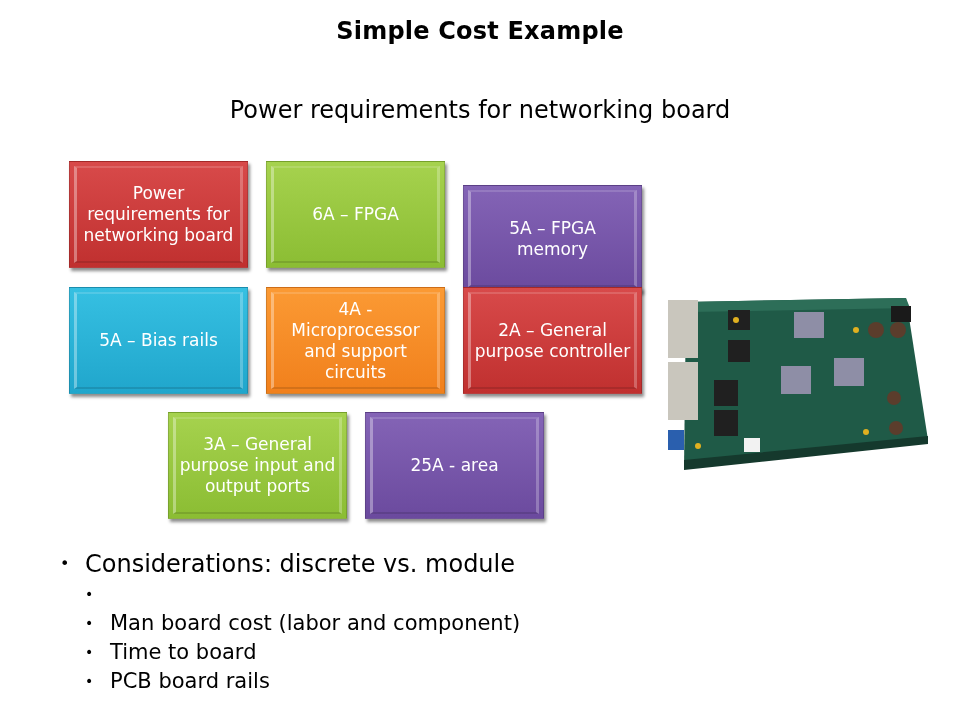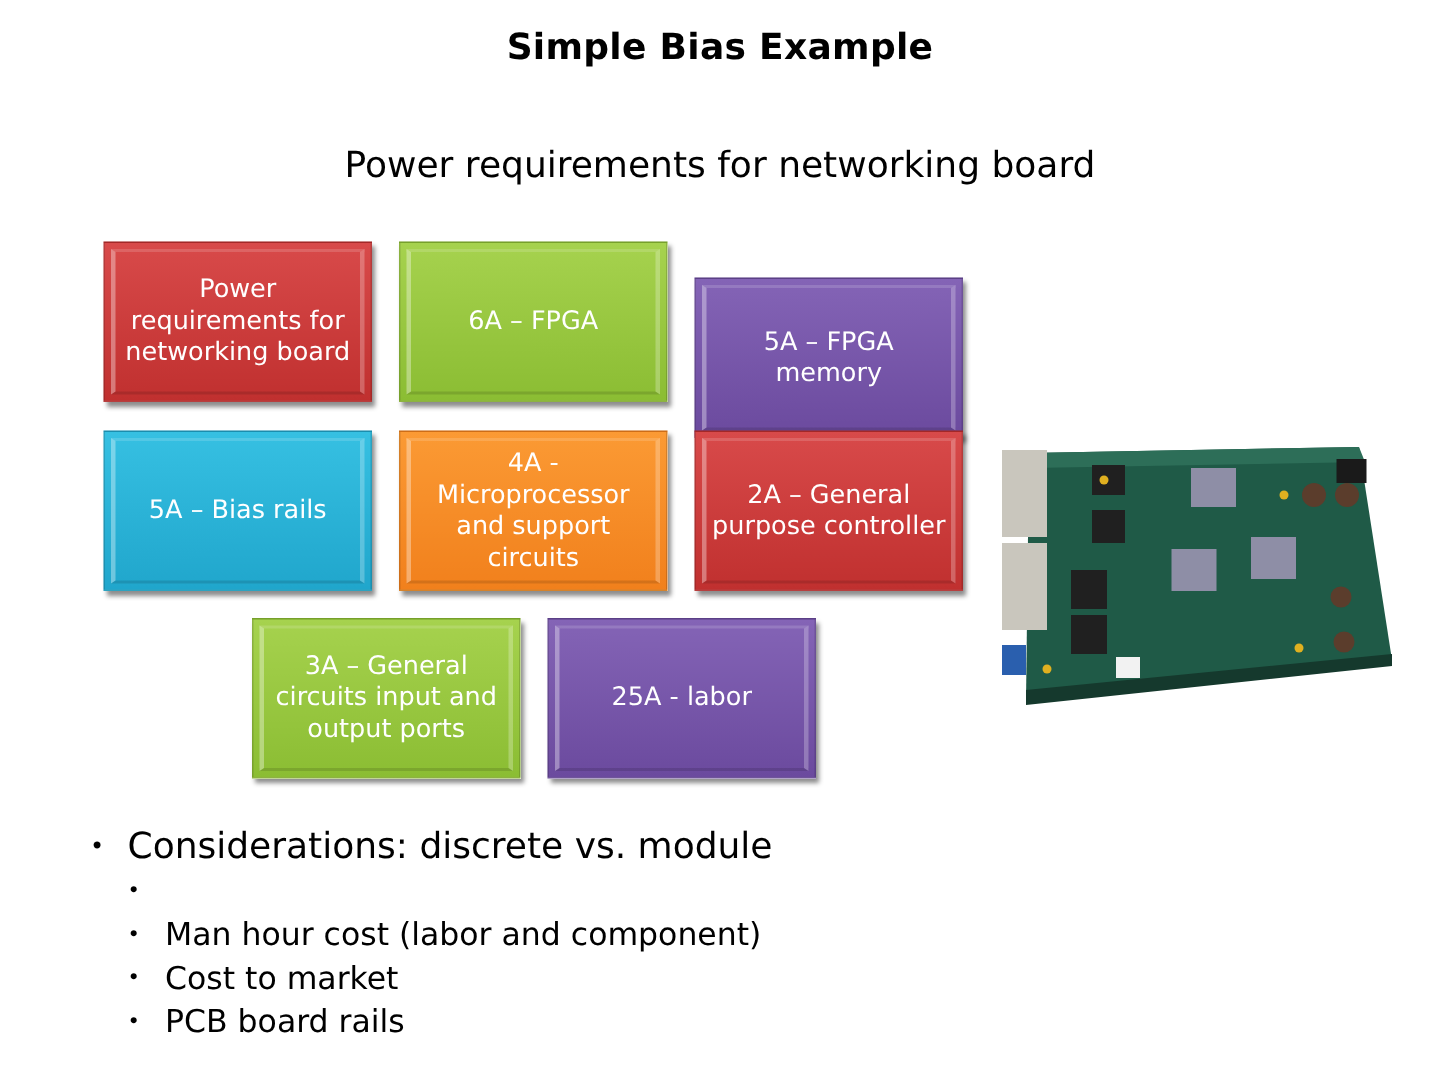--- a/index.html
+++ b/index.html
@@ -42,21 +42,21 @@
   }
   .bullets { position: absolute; left: 60px; top: 548px; }
   .b1 { font-size: 24px; line-height: 32px; display: flex; }
   .b2 { font-size: 21px; line-height: 29px; display: flex; margin-left: 25px; }
   .dot { display: inline-block; width: 25px; font-size: 16px; }
   .b2 .dot { font-size: 14px; }
 </style>
 </head>
 <body>
 
-<div class="title">Simple Bias Example</div>
+<div class="title">Simple Cost Example</div>
 <div class="subtitle">Power requirements for networking board</div>
 
 <div class="box red" style="left:69px; top:161px;">
   <span>Power requirements for networking board</span>
 </div>
 <div class="box green" style="left:266px; top:161px;">
   <span>6A – FPGA</span>
 </div>
 <div class="box purple" style="left:463px; top:161px;margin-top:24px;">
   <span>5A – FPGA memory</span>
@@ -66,24 +66,24 @@
   <span>5A – Bias rails</span>
 </div>
 <div class="box orange" style="left:266px; top:287px;">
   <span>4A - Microprocessor and support circuits</span>
 </div>
 <div class="box red" style="left:463px; top:287px;">
   <span>2A – General purpose controller</span>
 </div>
 
 <div class="box green" style="left:168px; top:412px;">
-  <span>3A – General circuits input and output ports</span>
+  <span>3A – General purpose input and output ports</span>
 </div>
 <div class="box purple" style="left:365px; top:412px;">
-  <span>25A - labor</span>
+  <span>25A - area</span>
 </div>
 
 <svg class="board" viewBox="0 0 265 183">
   <polygon points="20,12 240,8 262,150 18,178" fill="#1f5a47"></polygon>
   <polygon points="20,12 240,8 244,18 22,22" fill="#2d6e58"></polygon>
   <polygon points="18,170 262,146 262,154 18,180" fill="#15392d"></polygon>
   <rect x="2" y="10" width="30" height="58" fill="#c9c6bd"></rect>
   <rect x="2" y="72" width="30" height="58" fill="#c9c6bd"></rect>
   <rect x="2" y="140" width="16" height="20" fill="#2a5fae"></rect>
   <rect x="62" y="20" width="22" height="20" fill="#202020"></rect>
@@ -108,23 +108,23 @@
 <div class="bullets">
   <div class="b1">
     <span class="dot">•</span>
     <span>Considerations: discrete vs. module</span>
   </div>
   <div class="b2">
     <span class="dot">•</span>
   </div>
   <div class="b2">
     <span class="dot">•</span>
-    <span>Man hour cost (labor and component)</span>
+    <span>Man board cost (labor and component)</span>
   </div>
   <div class="b2">
     <span class="dot">•</span>
-    <span>Cost to market</span>
+    <span>Time to board</span>
   </div>
   <div class="b2">
     <span class="dot">•</span>
     <span>PCB board rails</span>
   </div>
 </div>
 
 </body></html>

